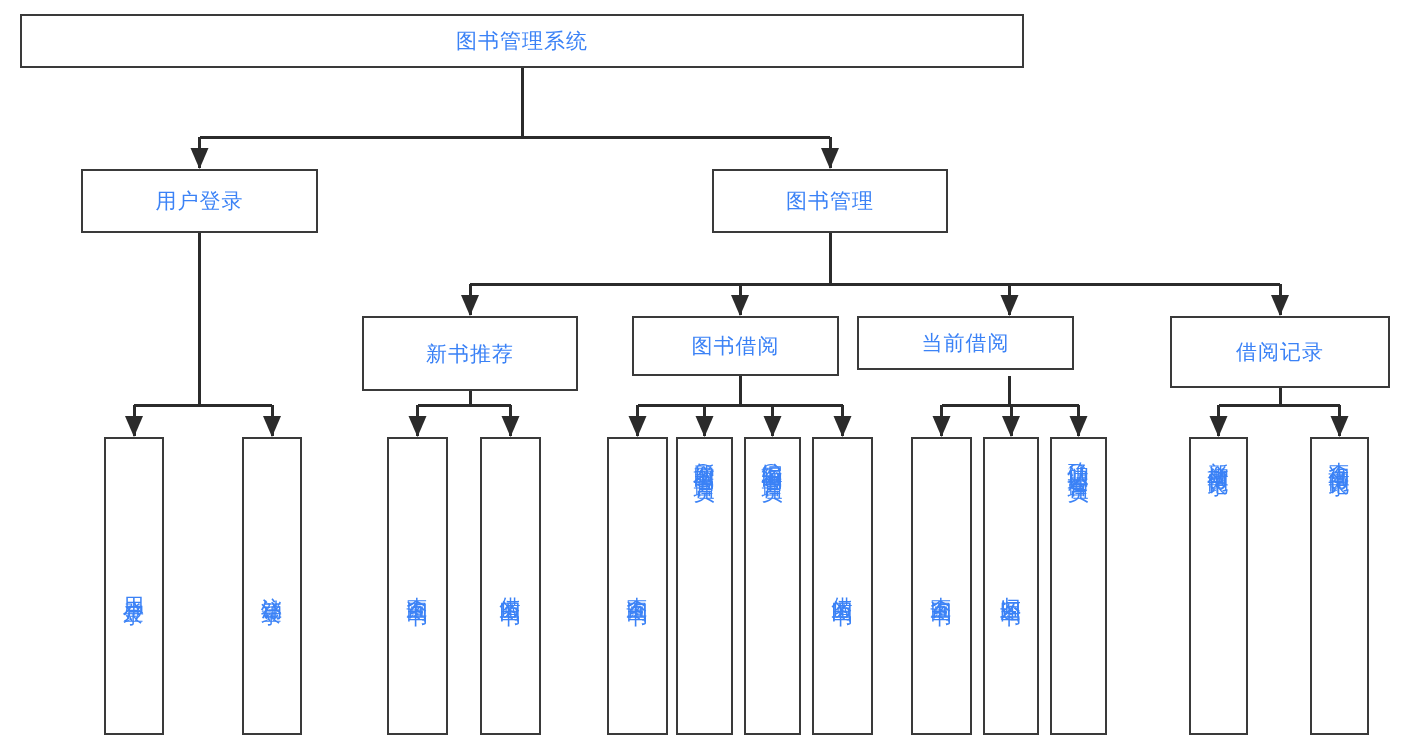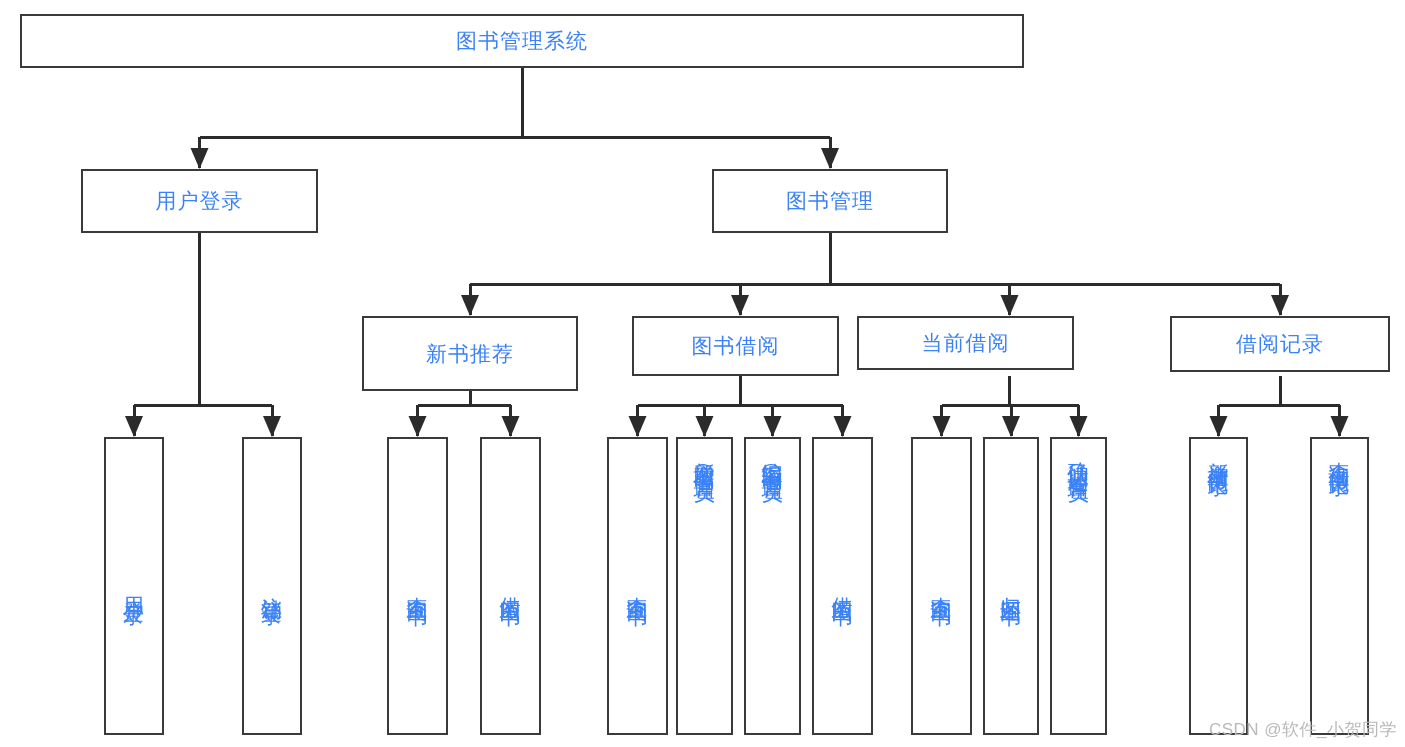--- a/index.html
+++ b/index.html
@@ -136,21 +136,21 @@
       </div>
       <div class="node horiz" style="left: 362px; top: 316px; width: 216px; height: 75px;">
         <span class="label">新书推荐</span>
       </div>
       <div class="node horiz" style="left: 632px; top: 316px; width: 207px; height: 60px;">
         <span class="label">图书借阅</span>
       </div>
       <div class="node horiz" style="left: 857px; top: 316px; width: 217px; height: 54px;">
         <span class="label">当前借阅</span>
       </div>
-      <div class="node horiz" style="left: 1170px; top: 316px; width: 220px; height: 56px;">
+      <div class="node horiz" style="left: 1170px; top: 316px; width: 220px; height: 72px;">
         <span class="label">借阅记录</span>
       </div>
       <div class="node vert" style="left: 104px; top: 437px; width: 60px; height: 298px;">
         <span class="label">用户登录</span>
       </div>
       <div class="node vert" style="left: 242px; top: 437px; width: 60px; height: 298px;">
         <span class="label">注销登录</span>
       </div>
       <div class="node vert" style="left: 387px; top: 437px; width: 61px; height: 298px;">
         <span class="label">查询图书</span>
@@ -179,14 +179,13 @@
       <div class="node vert topaligned" style="left: 1050px; top: 437px; width: 57px; height: 298px;">
         <span class="label">确认归还（管理员）</span>
       </div>
       <div class="node vert topaligned" style="left: 1189px; top: 437px; width: 59px; height: 298px;">
         <span class="label">新增借阅记录</span>
       </div>
       <div class="node vert topaligned" style="left: 1310px; top: 437px; width: 59px; height: 298px;">
         <span class="label">查询借阅记录</span>
       </div>
     </div>
-  <div id="watermark">CSDN @软件_小贺同学</div>
 </div>
 
 </body></html>

